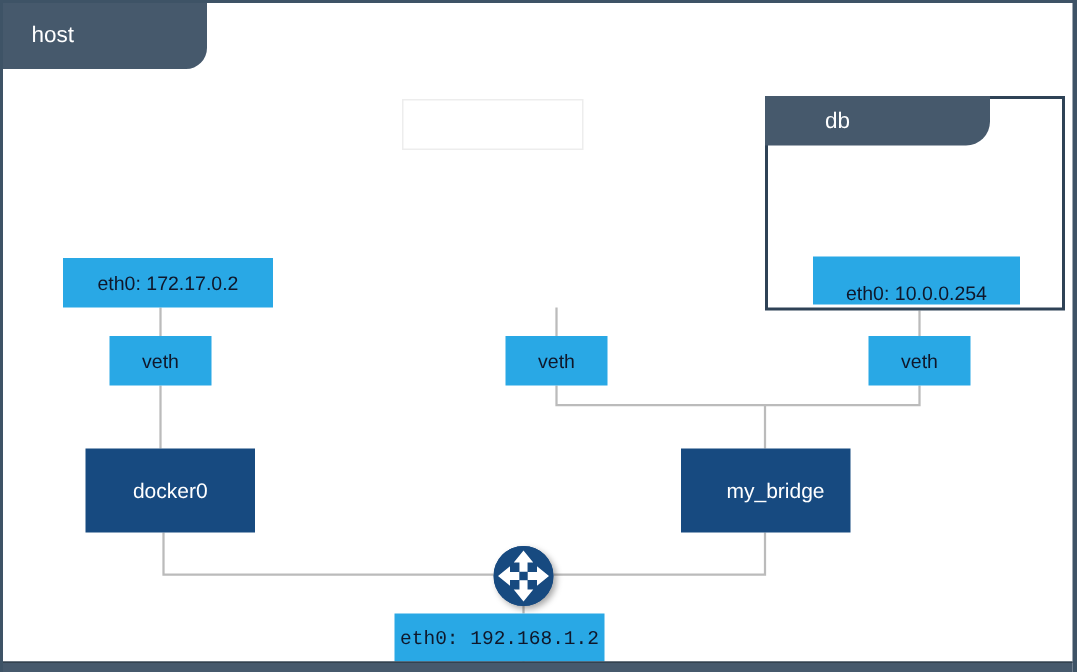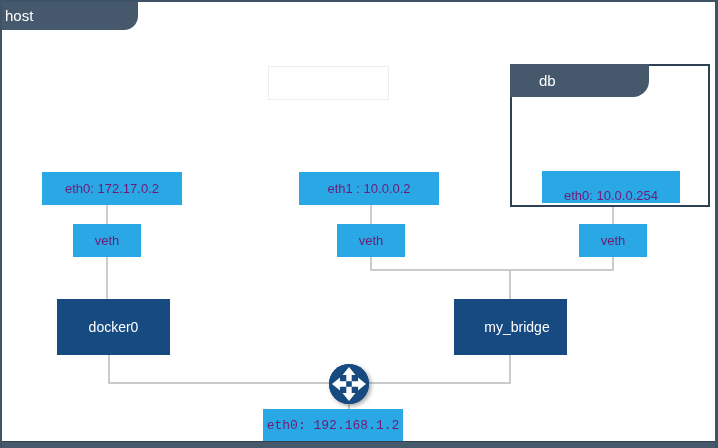--- a/index.html
+++ b/index.html
@@ -8,48 +8,48 @@
     background:#ffffff;
     font-family:"Liberation Sans", sans-serif;
     border-left:2px solid #3E5366;
     border-top:2px solid #3E5366;
     border-right:3px solid #3E5366;
     box-sizing:border-box;
   }
   .abs{position:absolute; box-sizing:border-box;}
   
   .host-tab{
-    left:-2px; top:-2px; width:138px; height:30px;
+    left:-2px; top:-2px; width:138px; height:46px;
     background:#46596C; color:#fff; font-size:15px;
     border-bottom-right-radius:14px;
-    display:flex; align-items:center; padding-left:5px;
+    display:flex; align-items:center; padding-left:21px;
   }
   .host-bottom-bar{
     left:-2px; bottom:0; width:718px; height:7px;
     background:#46596C; border-top:1px solid #33424F;
   }
   
   .cbox{border:2px solid #2E4256; background:#fff;}
   .cbox-web{left:9px; top:62px; width:455px; height:145px;}
   .cbox-db{left:508px; top:62px; width:200px; height:143px;}
   .ctab{
     position:absolute; left:-2px; top:-2px; width:110px; height:33px;
     background:#46596C; color:#fff; font-size:15px;
     border-bottom-right-radius:16px;
     display:flex; align-items:center;
   }
   .ctab-web{padding-left:22px;}
-  .ctab-db{padding-left:29px;}
+  .ctab-db{padding-left:40px;}
   .ghost-box{
     left:266px; top:64px; width:121px; height:34px;
     background:#ffffff; border:1px solid #EDEDED;
   }
   
   .node-blue{
-    background:#29A8E5; color:#701a75; font-size:13px;
+    background:#29A8E5; color:#0f172a; font-size:13px;
     display:flex; align-items:center; justify-content:center;
     white-space:nowrap;
   }
   .node-navy{
     background:#174A80; color:#fff; font-size:14px;
     display:flex; align-items:center; justify-content:center;
     white-space:nowrap;
   }
   .if-web-eth0{left:40px;  top:170px; width:140px; height:33px;}
   .if-web-eth1{left:297px; top:170px; width:140px; height:33px;}
@@ -96,23 +96,20 @@
 
   <div class="abs cbox cbox-db">
     <div class="ctab ctab-db">
       <span>db</span>
     </div>
   </div>
 
   <div class="abs node-blue if-web-eth0">
     <span>eth0: 172.17.0.2</span>
   </div>
-  <div class="abs node-blue if-web-eth1">
-    <span>eth1 : 10.0.0.2</span>
-  </div>
   <div class="abs node-blue if-db-eth0">
     <span>eth0: 10.0.0.254</span>
   </div>
 
   <div class="abs node-blue veth1">
     <span>veth</span>
   </div>
   <div class="abs node-blue veth2">
     <span>veth</span>
   </div>

